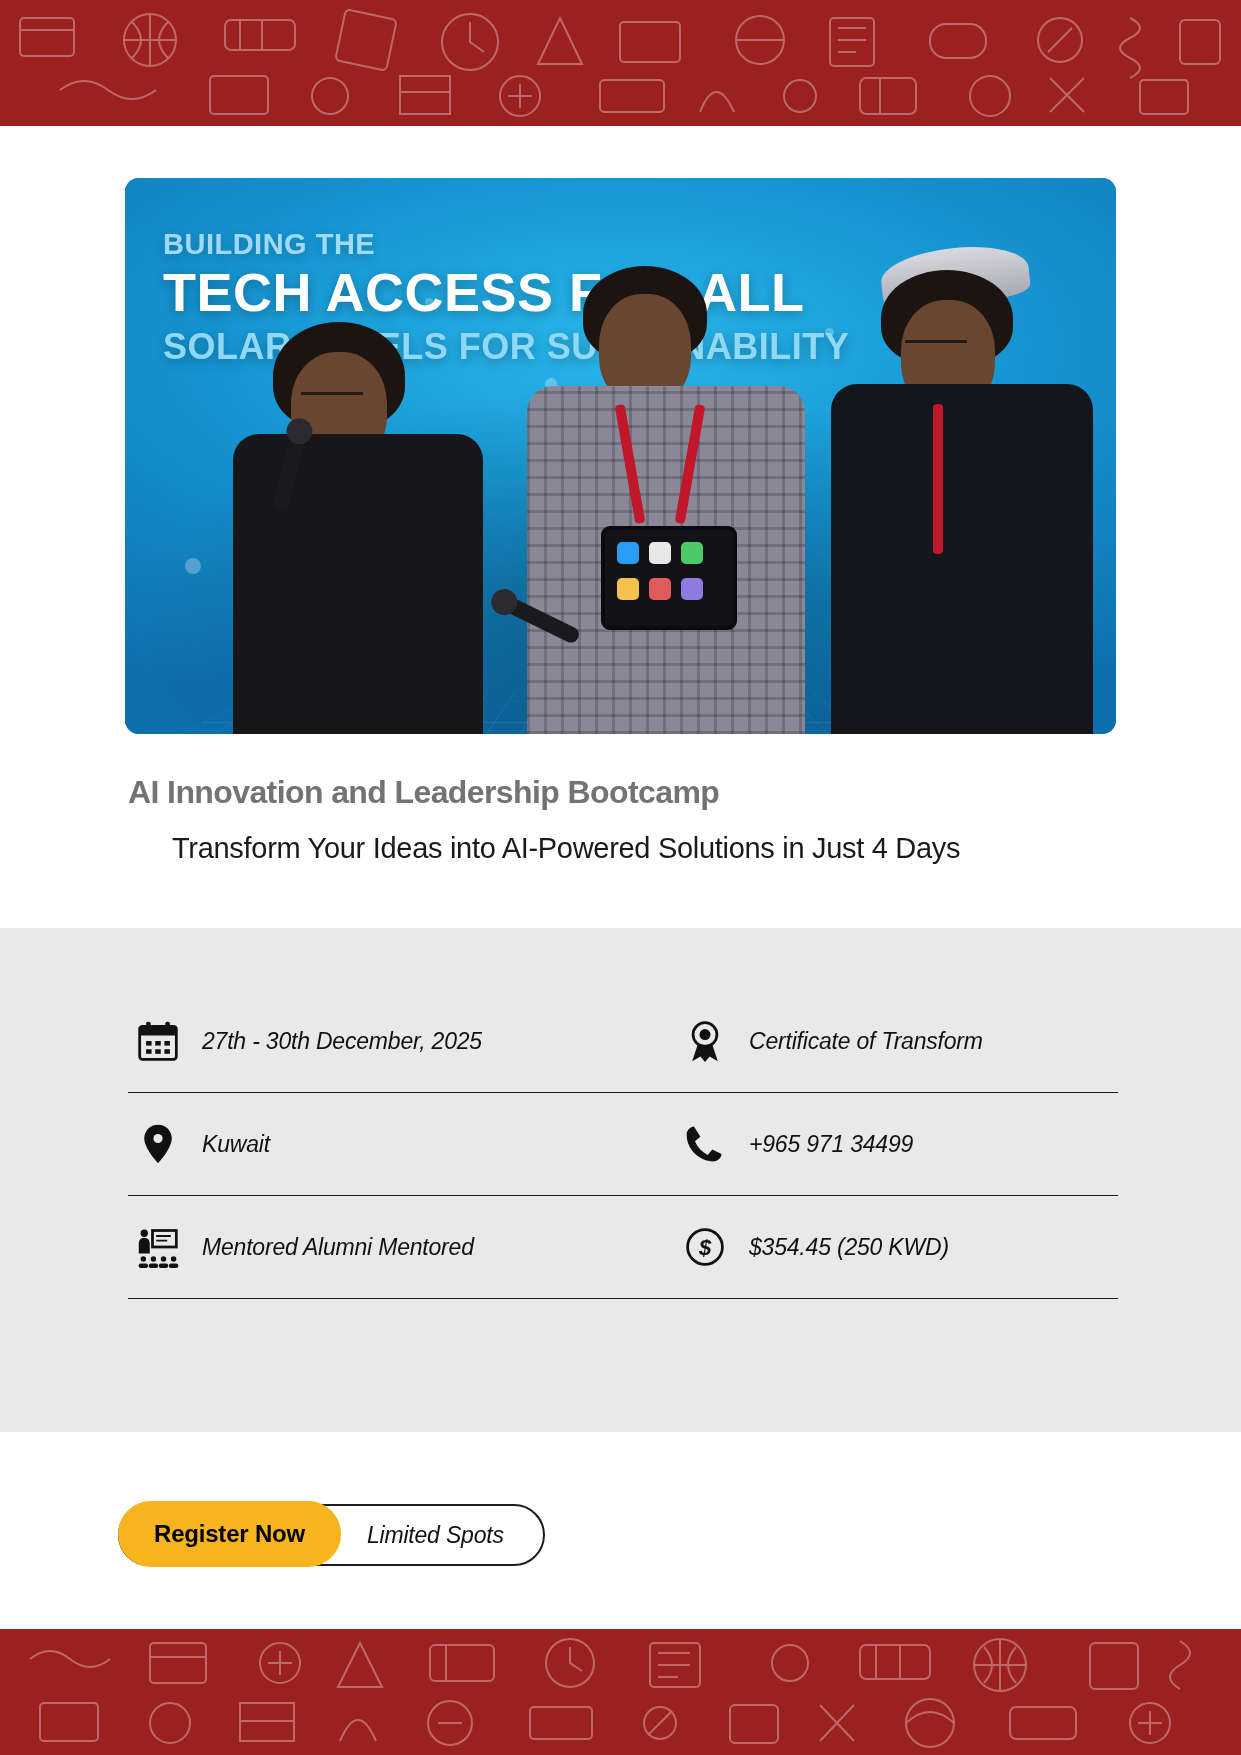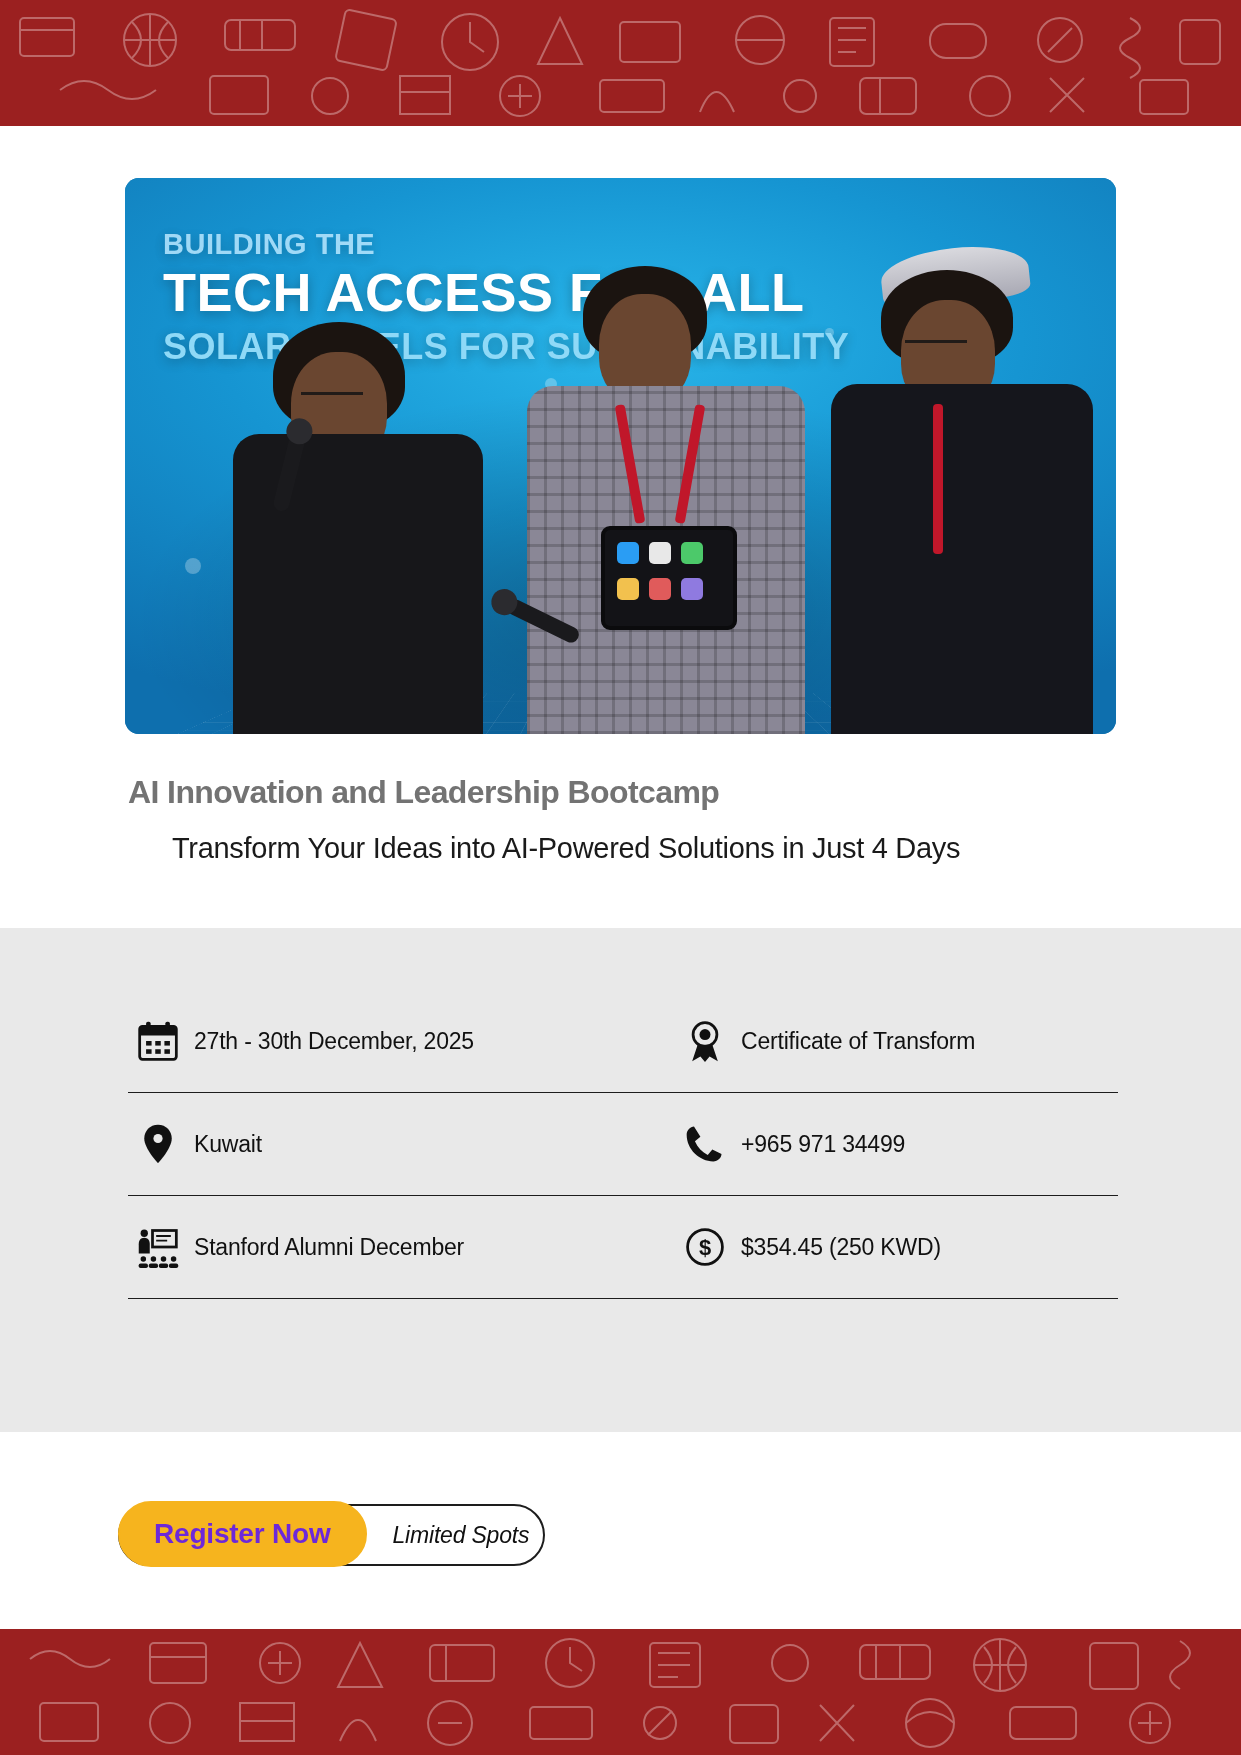--- a/index.html
+++ b/index.html
@@ -215,23 +215,24 @@
   }
   .info-row {
     display: flex;
     border-bottom: 1.5px solid #1d1d1d;
   }
   .info-cell {
     width: 50%;
     box-sizing: border-box;
     display: flex;
     align-items: center;
-    gap: 10px;
+    gap: 18px;
     height: 102px;
     padding-left: 4px;
+    font-style: italic;
   }
   .info-cell.right { padding-left: 56px; }
   .info-icon {
     width: 52px;
     min-width: 52px;
     height: 52px;
     display: flex;
     align-items: center;
     justify-content: center;
     color: #111111;
@@ -259,23 +260,23 @@
   }
   .cta-btn {
     height: 62px;
     margin: -2px 0 0 -2px;
     padding: 0 34px;
     border-radius: 34px;
     background: #f6b41e;
     border: 2px solid #f6b41e;
     display: flex;
     align-items: center;
-    font-size: 28px;
+    font-size: 24px;
     font-weight: 800;
-    color: #6d28d9;
+    color: #000000;
     cursor: pointer;
     letter-spacing: -.2px;
   }
   .cta-note {
     padding-left: 26px;
     font-size: 23px;
     font-style: italic;
     color: #111111;
     letter-spacing: -.2px;
   }
@@ -453,21 +454,21 @@
                   <circle cx="19" cy="37" r="3"></circle>
                   <circle cx="30" cy="37" r="3"></circle>
                   <circle cx="41" cy="37" r="3"></circle>
                 <rect x="3" y="42" width="10" height="5" rx="2"></rect>
                   <rect x="14" y="42" width="10" height="5" rx="2"></rect>
                 <rect x="25" y="42" width="10" height="5" rx="2"></rect>
                   <rect x="36" y="42" width="10" height="5" rx="2"></rect>
               </g>
             </svg>
           </span>
-          <span class="info-text">Stanford Alumni December</span>
+          <span class="info-text">Mentored Alumni Mentored</span>
         </div>
         <div class="info-cell right">
           <span class="info-icon">
             <svg width="44" height="44" viewBox="0 0 48 48">
               <circle cx="24" cy="24" r="19" fill="none" stroke="#111" stroke-width="3"></circle>
               <text x="24" y="33" text-anchor="middle" font-family="Liberation Sans, sans-serif" font-size="24" font-weight="bold" fill="#111">$</text>
             </svg>
           </span>
           <span class="info-text">$354.45 (250 KWD)</span>
         </div>

